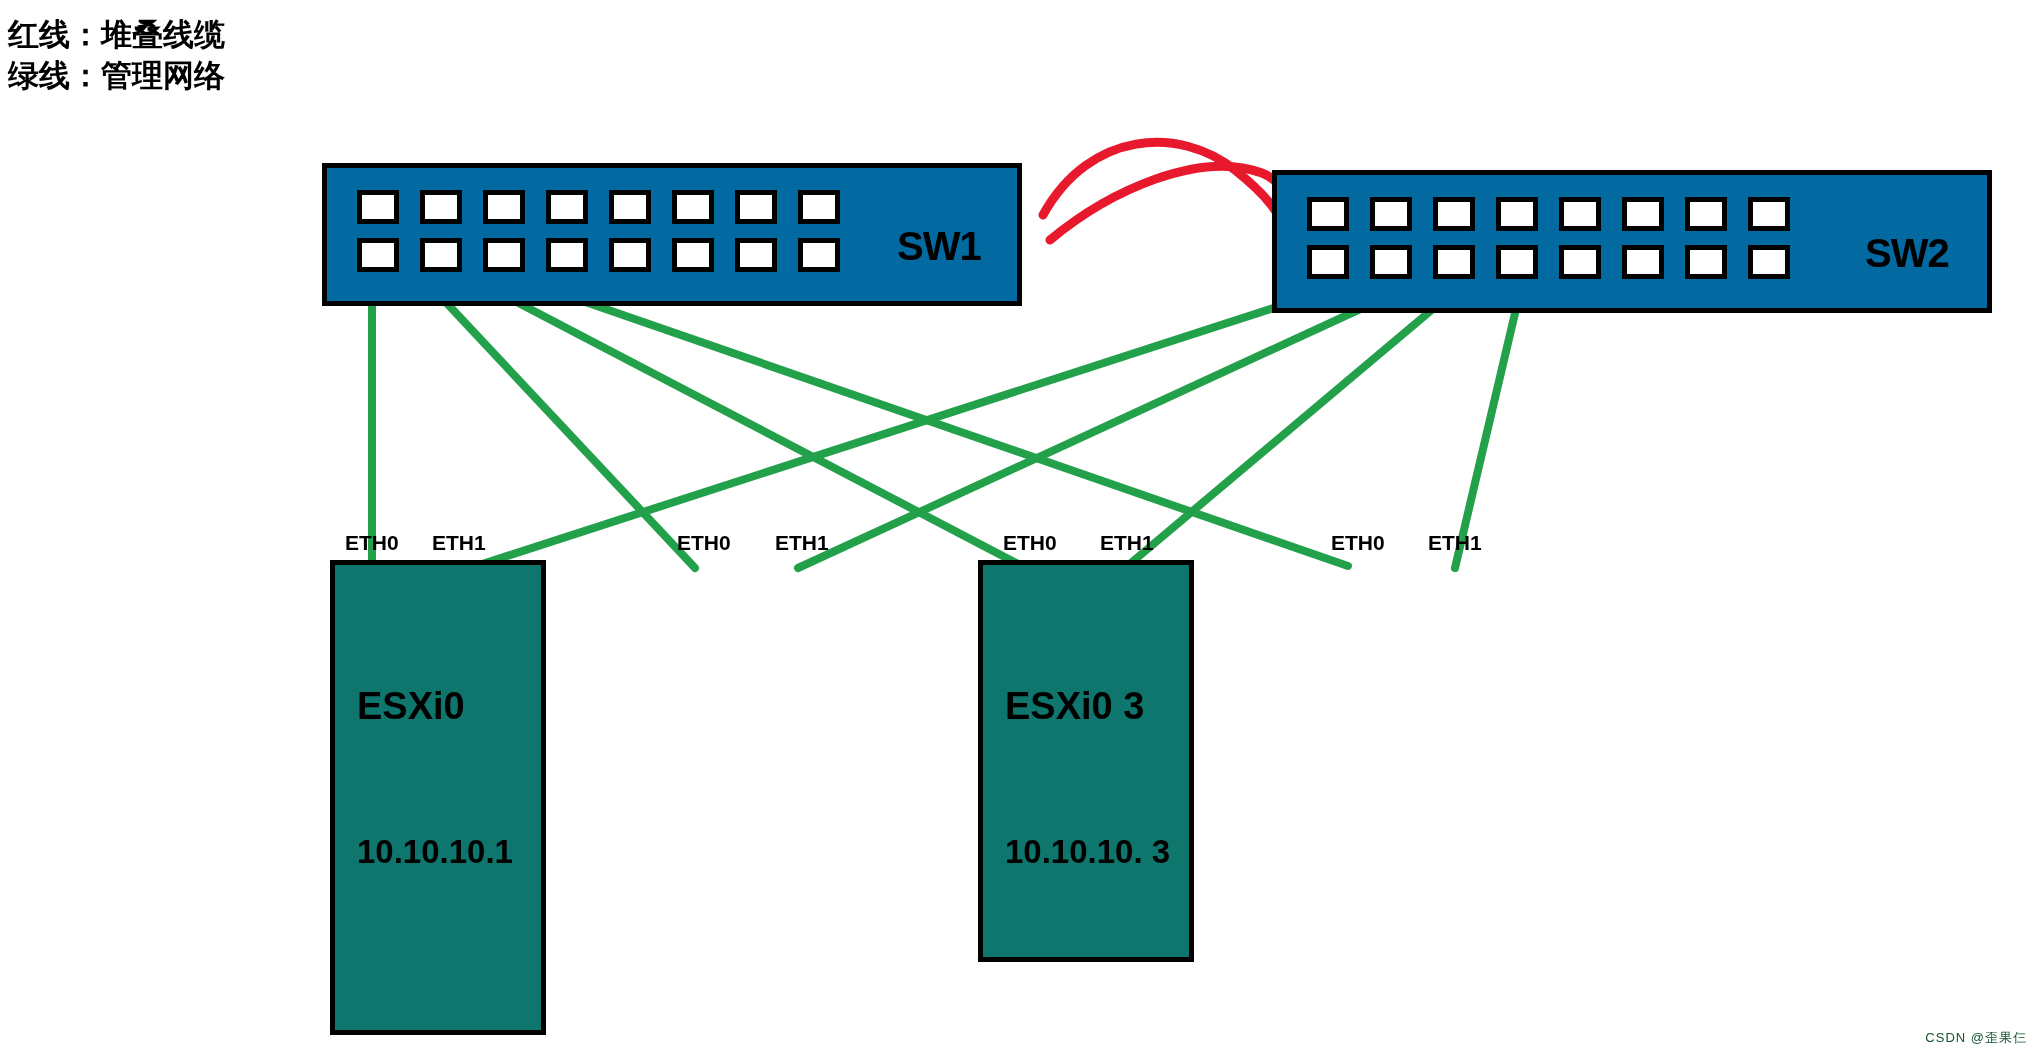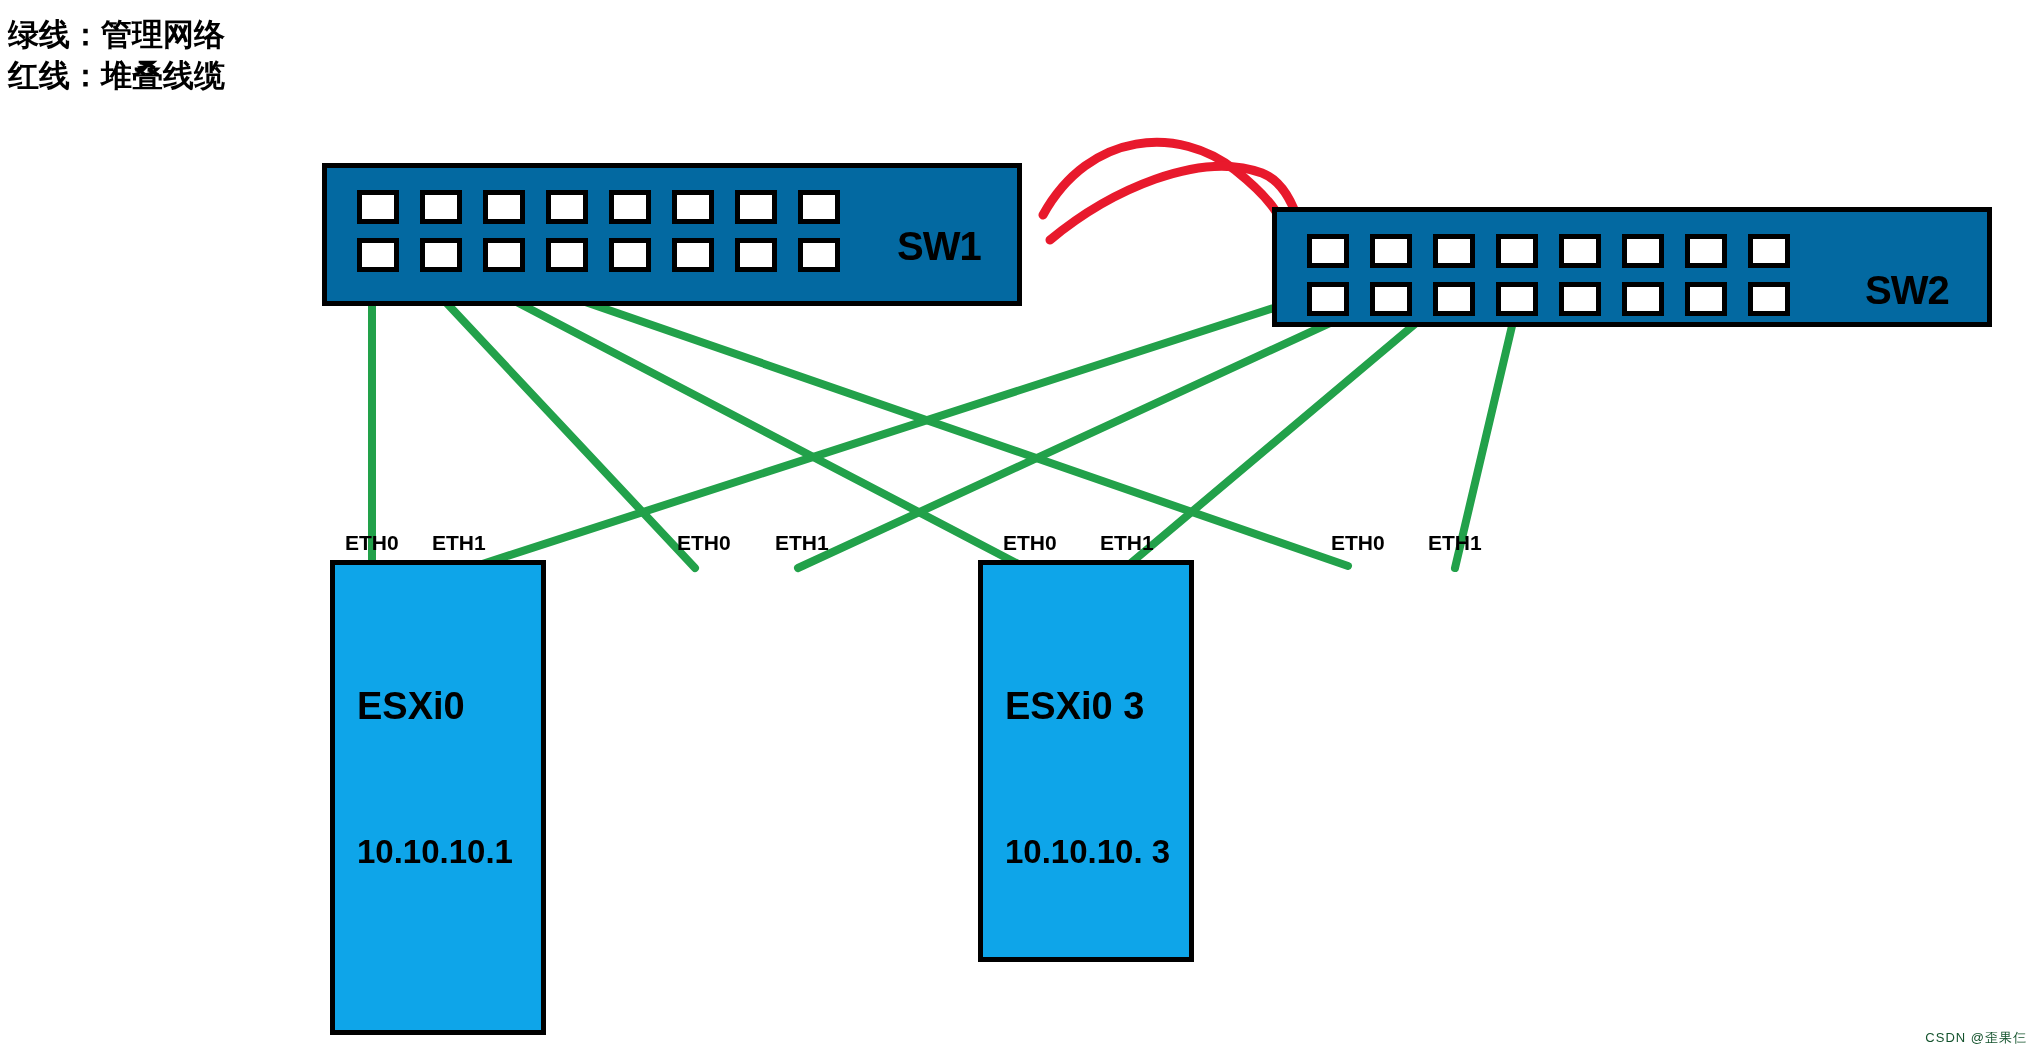--- a/index.html
+++ b/index.html
@@ -66,21 +66,21 @@
     font-weight: bold;
     color: #000000;
     letter-spacing: -1px;
   }
 
   
   .host {
     position: absolute;
     box-sizing: border-box;
     border: 5px solid #000000;
-    background: #0ea5e9;
+    background: #0f766e;
   }
   .host-name {
     position: absolute;
     left: 22px;
     top: 120px;
     font-size: 38px;
     font-weight: bold;
     color: #000000;
     white-space: pre;
   }
@@ -122,22 +122,22 @@
     letter-spacing: 1px;
     white-space: pre;
   }
 </style>
 </head>
 <body>
 
 <div id="canvas">
 
   <div class="legend">
+    <div class="legend-line">红线：堆叠线缆</div>
     <div class="legend-line">绿线：管理网络</div>
-    <div class="legend-line">红线：堆叠线缆</div>
   </div>
 
   <svg id="cables" viewBox="0 0 2041 1063" xmlns="http://www.w3.org/2000/svg">
 
     <g>
       <path d="M 1043 215 C 1090 130 1180 126 1235 170 C 1270 198 1280 215 1285 230" fill="none" stroke="#e8192c" stroke-width="9" stroke-linecap="round"></path>
       <path d="M 1050 240 C 1110 190 1200 150 1262 173 C 1280 180 1292 198 1300 227" fill="none" stroke="#e8192c" stroke-width="9" stroke-linecap="round"></path>
     </g>
 
     <g>
@@ -174,21 +174,21 @@
         <div class="port"></div>
         <div class="port"></div>
         <div class="port"></div>
         <div class="port"></div>
         <div class="port"></div>
       </div>
     </div>
     <div class="switch-label" style="left:570px; top:56px;">SW1</div>
   </div>
 
-  <div class="switch" style="left:1272px; top:170px; width:720px; height:120px;margin-top:37px;">
+  <div class="switch" style="left:1272px; top:170px; width:720px; height:143px;">
     <div class="switch-ports">
       <div class="port-row">
         <div class="port"></div>
         <div class="port"></div>
         <div class="port"></div>
         <div class="port"></div>
         <div class="port"></div>
         <div class="port"></div>
         <div class="port"></div>
         <div class="port"></div>

